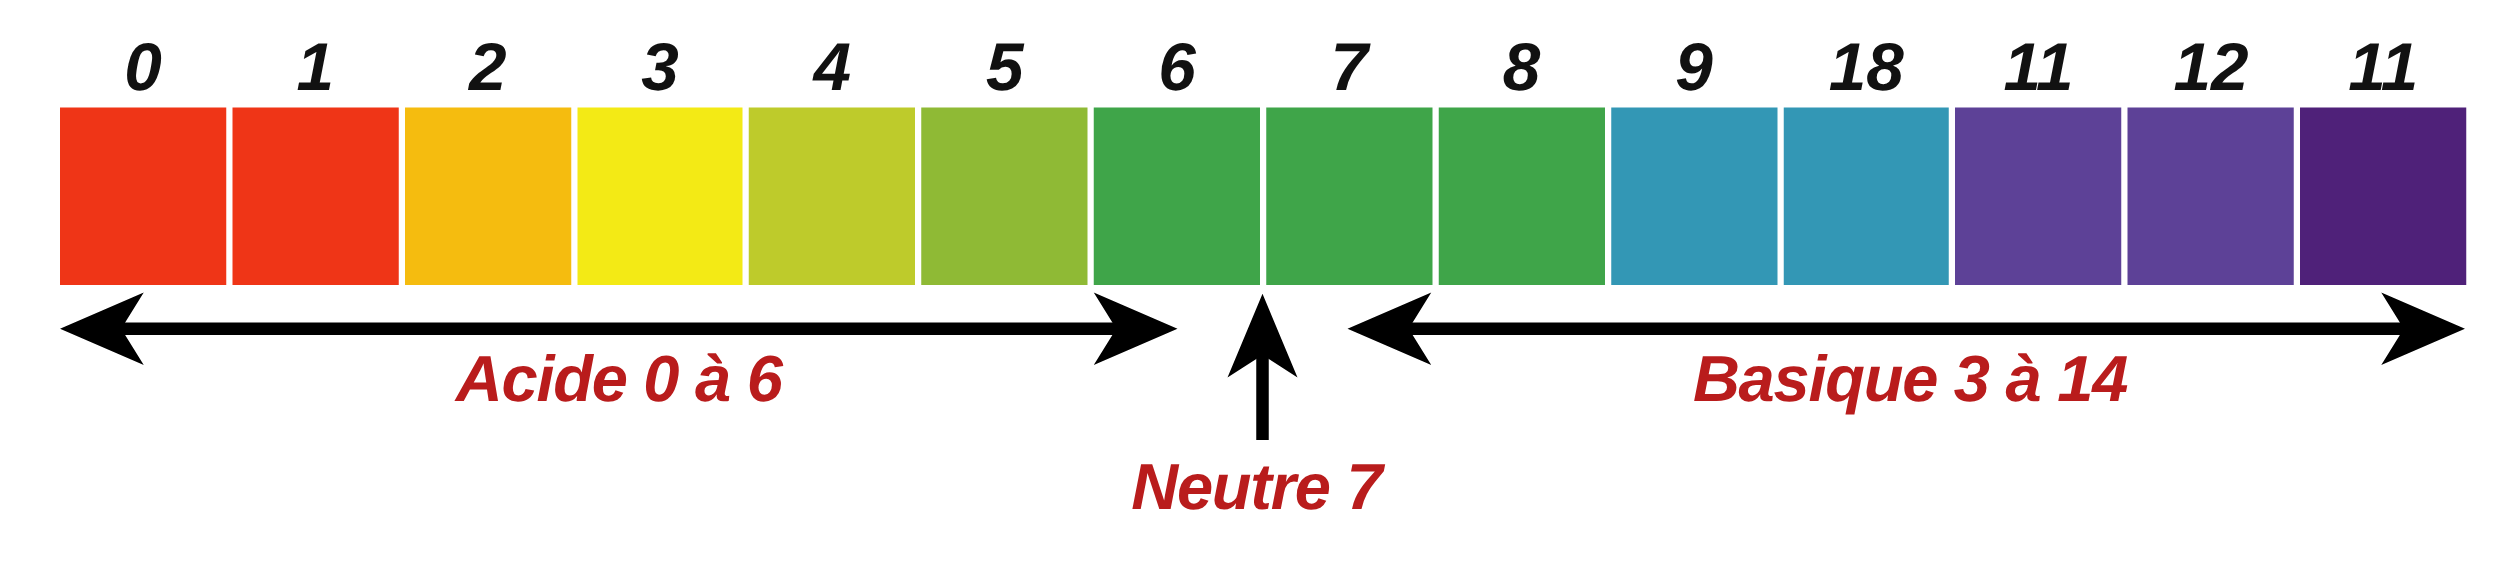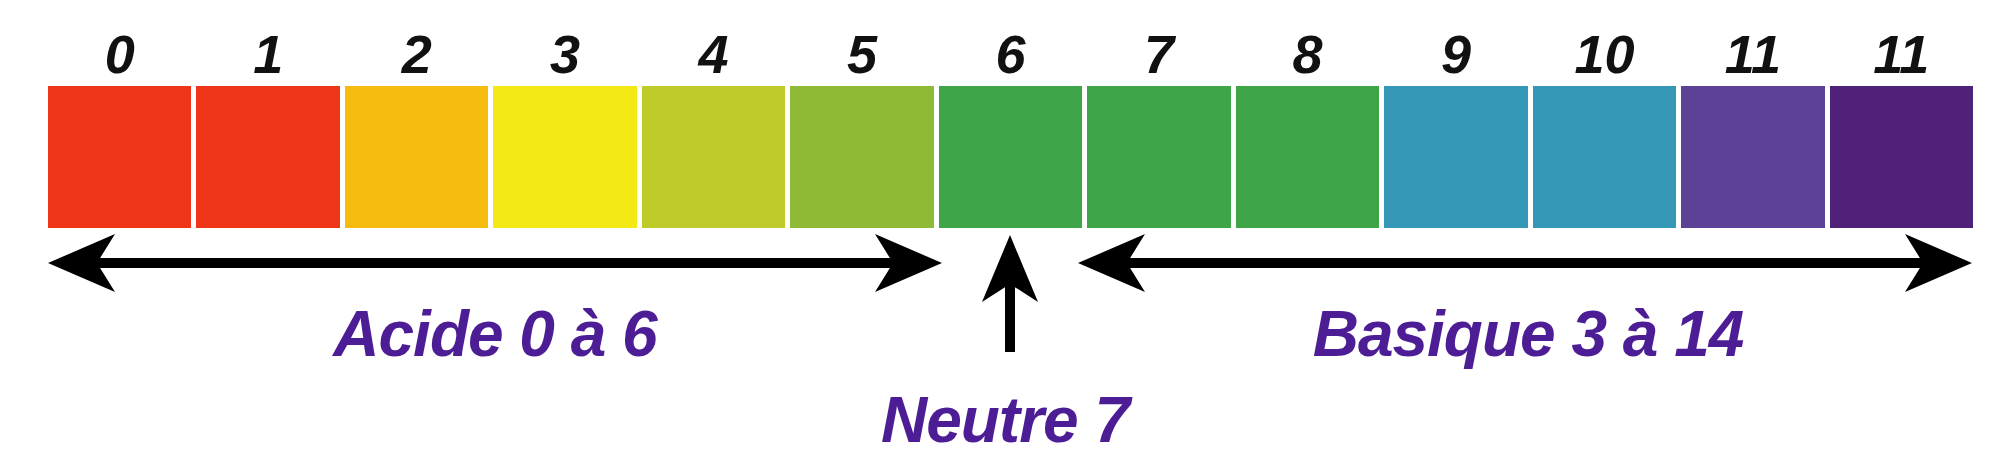--- a/index.html
+++ b/index.html
@@ -60,25 +60,24 @@
   .arrow-line {
     stroke: var(--arrow, #000000);
     stroke-width: 10;
   }
   .range-label {
     position: absolute;
     transform: translateX(-50%);
     white-space: nowrap;
     font-style: italic;
     font-weight: 700;
-    font-size: 64px;
+    font-size: 52px;
     line-height: 1;
-    color: #4c1d95;
+    color: #b91c1c;
     letter-spacing: -1px;
-    margin-top: 24px;
   }
   .label-acid    { left: 495px;  top: 278px; }
   .label-neutral { left: 1005px; top: 364px; }
   .label-basic   { left: 1528px; top: 278px; }
 </style>
 </head>
 <body>
 
 <div class="stage">
 
@@ -117,25 +116,29 @@
       </div>
       <div class="cell">
         <div class="num">8</div>
         <div class="swatch" style="background: rgb(63, 165, 73);"></div>
       </div>
       <div class="cell">
         <div class="num">9</div>
         <div class="swatch" style="background: rgb(51, 151, 181);"></div>
       </div>
       <div class="cell">
-        <div class="num">10</div>
+        <div class="num">18</div>
         <div class="swatch" style="background: rgb(51, 151, 181);"></div>
       </div>
       <div class="cell">
         <div class="num">11</div>
+        <div class="swatch" style="background: rgb(93, 65, 151);"></div>
+      </div>
+      <div class="cell">
+        <div class="num">12</div>
         <div class="swatch" style="background: rgb(93, 65, 151);"></div>
       </div>
       <div class="cell">
         <div class="num">11</div>
         <div class="swatch" style="background: rgb(79, 33, 121);"></div>
       </div>
     </div>
 
   <svg class="arrows-layer" viewBox="0 0 2000 235" xmlns="http://www.w3.org/2000/svg">
 

